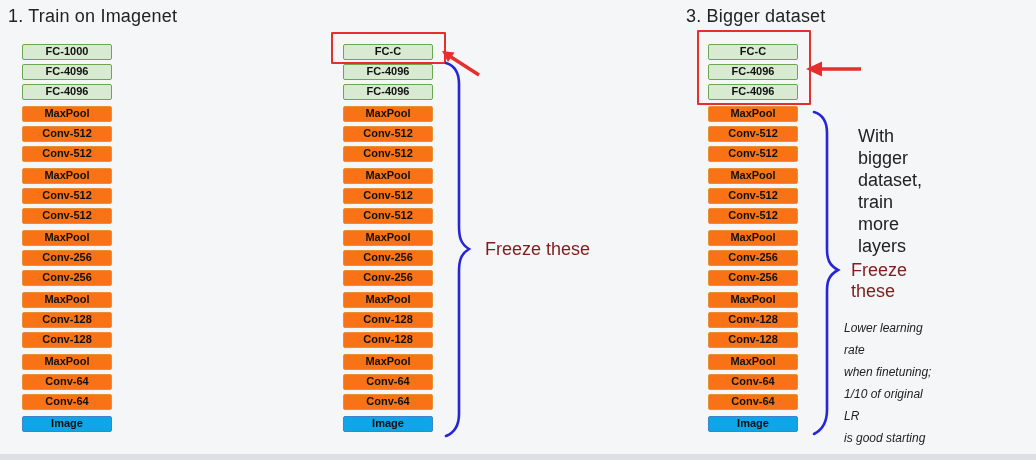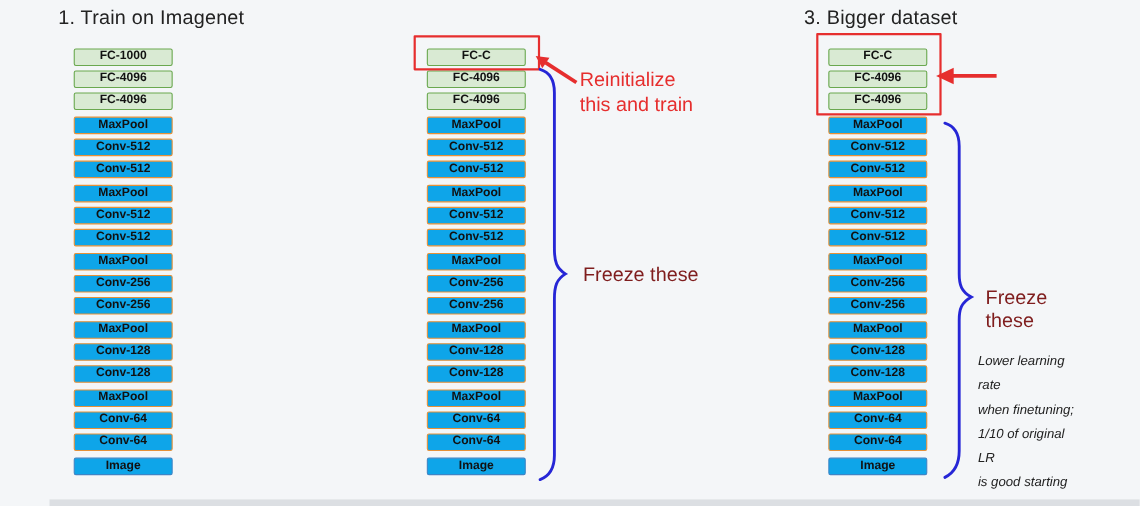--- a/index.html
+++ b/index.html
@@ -2,21 +2,21 @@
 <html><head>
 <meta charset="utf-8">
 <style>
   html,body{margin:0;padding:0;}
   body{
     width:1036px;height:460px;
     background:#f4f6f8;
     font-family:"Liberation Sans", sans-serif;
     position:relative;overflow:hidden;
   }
-  .canvas{position:absolute;left:0;top:0;width:936px;height:460px;margin-left:45px;}
+  .canvas{position:absolute;left:0;top:0;width:936px;height:460px;}
 
   .col-title{
     position:absolute;top:6px;
     font-size:18px;color:#222;letter-spacing:.2px;
     white-space:nowrap;
   }
   #title-1{left:8px}
   #title-2{left:296px}
   #title-3{left:686px}
 
@@ -28,21 +28,21 @@
   .group{margin-bottom:6px;}
   .layer-box{
     box-sizing:border-box;
     width:90px;height:16px;margin-bottom:4px;
     border:1.8px solid;border-radius:2px;
     text-align:center;
     font-size:11px;font-weight:bold;color:#111;
     line-height:12.5px;
   }
   .layer-fc{background:#d9ead3;border-color:#6aa84f;}
-  .layer-convpool{background:#0ea5e9;border-color:#e69138;}
+  .layer-convpool{background:#f97316;border-color:#e69138;}
   .layer-image{background:#0ea5e9;border-color:#3d85c6;}
 
   .red-rect{
     position:absolute;
     border:2.5px solid #e62e2e;border-radius:1px;
     background:transparent;
   }
   #red-rect-col2{left:331px;top:32px;width:111px;height:28px;}
   #red-rect-col3{left:697px;top:30px;width:110px;height:71px;}
 
@@ -194,23 +194,24 @@
       <line x1="479" y1="75" x2="451" y2="57" stroke="#e62e2e" stroke-width="3.5"></line>
       <polygon points="442,51 454.5,52.5 448,62" fill="#e62e2e"></polygon>
     </g>
 
     <g>
       <line x1="861" y1="69" x2="821" y2="69" stroke="#e62e2e" stroke-width="3.5"></line>
       <polygon points="806,69 822,61.5 822,76.5" fill="#e62e2e"></polygon>
     </g>
   </svg>
 
-  <div class="annotation red-text" id="reinitialize-text">Reinitialize
-this and train</div>
   <div class="annotation blue-text" id="freeze-col2-text">Freeze these</div>
+  <div class="annotation black-text" id="with-bigger-text">With bigger
+dataset, train
+more layers</div>
   <div class="annotation blue-text" id="freeze-col3-text">Freeze these</div>
   <div class="annotation black-text" id="lower-lr-text">Lower learning rate
 when finetuning;
 1/10 of original LR
 is good starting
 point</div>
 
   <div class="bottom-strip"></div>
 </div>
 

